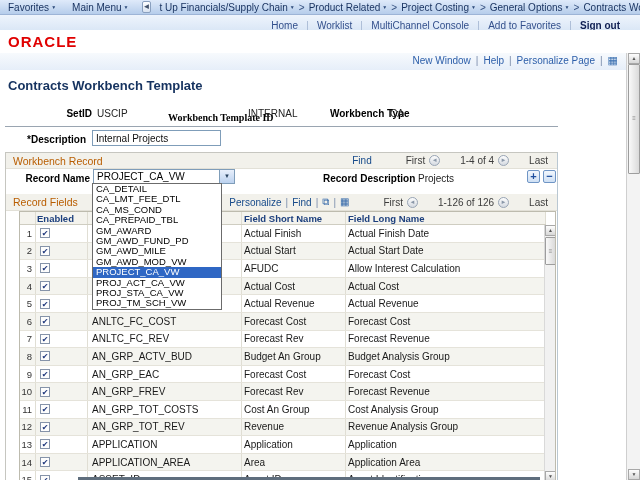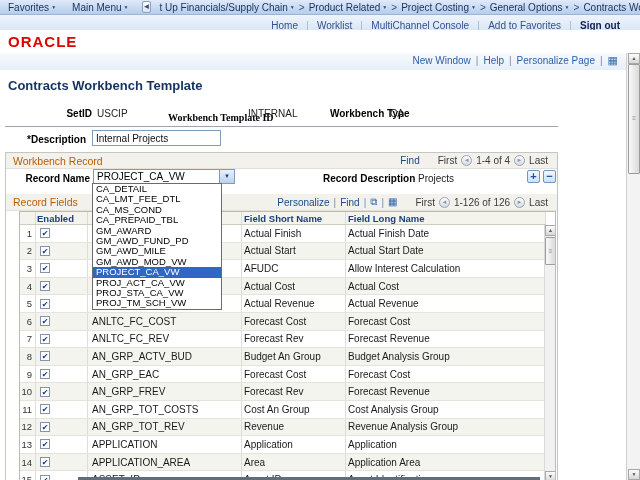--- a/index.html
+++ b/index.html
@@ -48,21 +48,21 @@
   
   .gbox{position:absolute;left:5px;top:152px;width:553px;height:328px;
     border-left:1px solid #c6c6c0;border-right:1px solid #b9c7d2;border-top:1px solid #c6c6c0;background:#fff;}
   .band{position:absolute;left:0;width:100%;background:#f2f1eb;border-bottom:1px solid #e2e0d7;
     display:flex;align-items:center;}
   .band1{top:0;height:16px;}
   .band2{top:41px;height:17px;}
   .band-title{color:#b95d00;font-size:10.5px;padding-left:7px;white-space:nowrap;}
   .bandnav{margin-left:auto;display:flex;align-items:center;gap:4px;padding-right:9px;}
   .blink{color:#164a8a;white-space:nowrap;}
-  .navtxt{color:#3c3c3c;white-space:nowrap;}
+  .navtxt{color:#3c3c3c;white-space:nowrap;margin-left:16px;}
   .navbtn{width:11px;height:11px;border-radius:50%;border:1px solid #98a4b5;
     background:linear-gradient(#fdfdfd,#d5dae1);font-size:6px;color:#8a97a8;
     text-align:center;line-height:9px;}
   .gap12{width:10px;}
   .toolicon{color:#2e65a8;font-size:10px;line-height:10px;}
   
   .rn-label{position:absolute;left:0;top:20px;width:84px;text-align:right;font-weight:bold;color:#000;}
   .combo{position:absolute;left:87px;top:16px;width:142px;height:15px;border:1px solid #7f9db9;
     background:#fff;display:flex;align-items:stretch;}
   .combo-text{flex:1;padding:1px 0 0 3px;color:#000;white-space:nowrap;overflow:hidden;}

